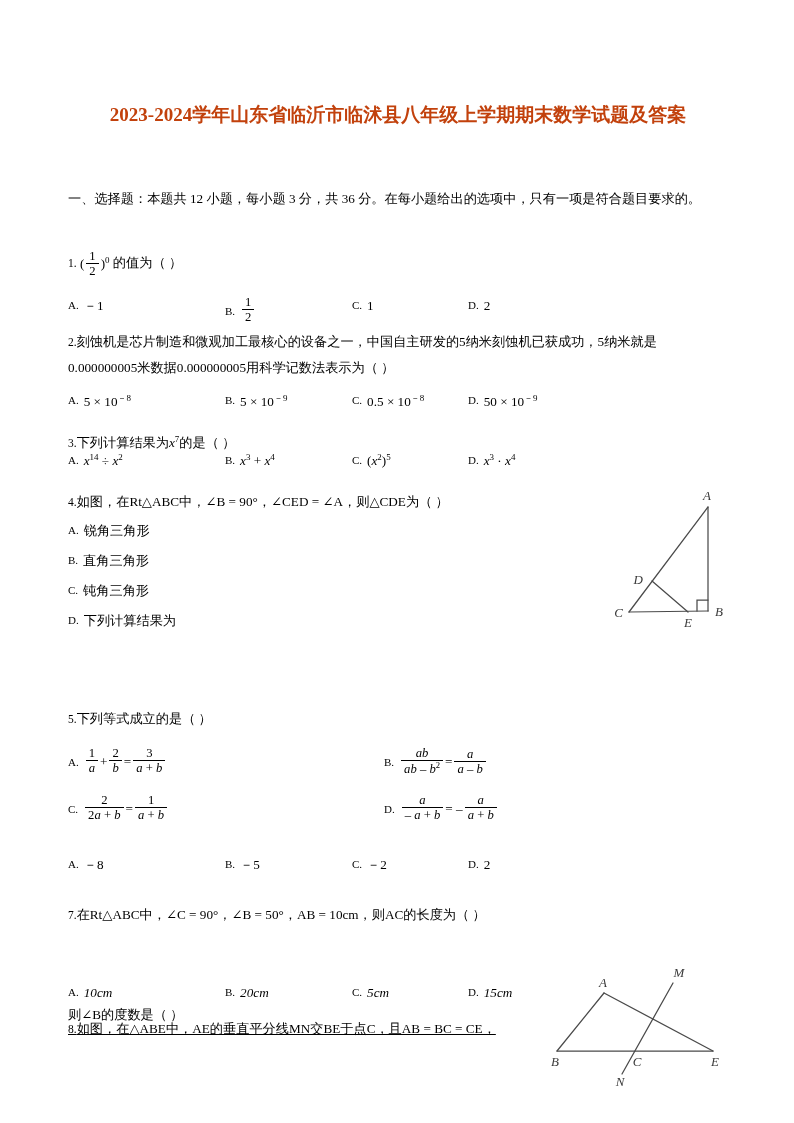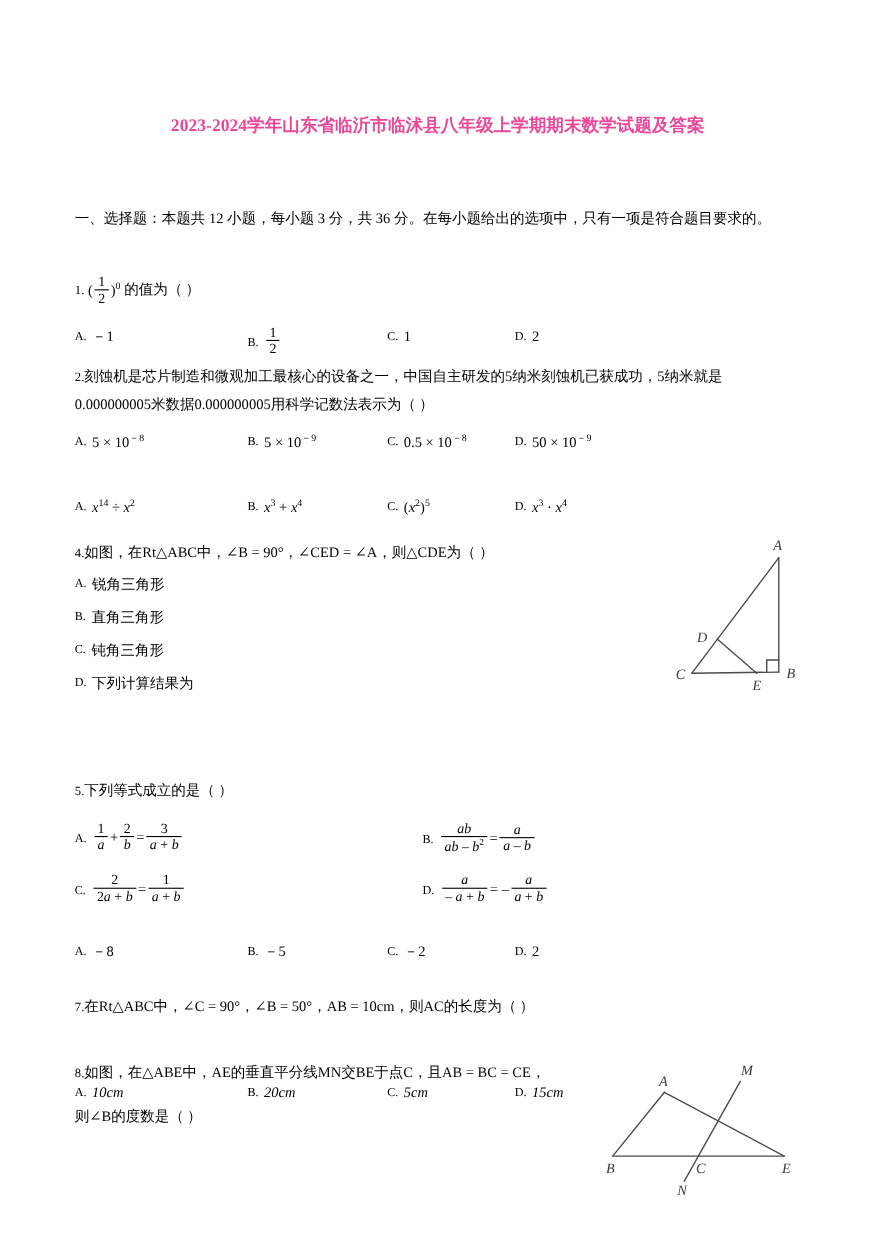--- a/index.html
+++ b/index.html
@@ -23,25 +23,25 @@
   }
 
   
   .doc-title {
     position: absolute;
     left: 70px;
     top: 95px;
     width: 656px;
     text-align: center;
     font-family: "Liberation Serif", "DejaVu Serif", serif;
-    font-size: 16px;
+    font-size: 19px;
     font-weight: 700;
     line-height: 40px;
     letter-spacing: 0px;
-    color: #ec4899;
+    color: #c2410c;
   }
 
   
   .section-intro {
     position: absolute;
     left: 68px;
     top: 186px;
     width: 660px;
     font-size: 13.2px;
     line-height: 26px;
@@ -176,20 +176,23 @@
   <div class="q q-stem" style="top:356px;">
     <span>0.000000005米数据0.000000005用科学记数法表示为（    ）</span>
   </div>
   <div class="opt-row" style="top:392px;">
     <span class="opt col-a"><span class="opt-lbl">A.</span><span class="opt-body"><span class="mn">5</span> <span class="mn">×</span> <span class="mn">10</span><sup class="expn">－8</sup></span></span>
     <span class="opt col-b"><span class="opt-lbl">B.</span><span class="opt-body"><span class="mn">5</span> <span class="mn">×</span> <span class="mn">10</span><sup class="expn">－9</sup></span></span>
     <span class="opt col-c"><span class="opt-lbl">C.</span><span class="opt-body"><span class="mn">0.5</span> <span class="mn">×</span> <span class="mn">10</span><sup class="expn">－8</sup></span></span>
     <span class="opt col-d"><span class="opt-lbl">D.</span><span class="opt-body"><span class="mn">50</span> <span class="mn">×</span> <span class="mn">10</span><sup class="expn">－9</sup></span></span>
   </div>
 
+  <div class="q q-stem" style="top:427px;">
+    <span class="q-num">3.</span><span>下列计算结果为</span><span class="mi">x</span><sup class="expn">7</sup><span>的是（    ）</span>
+  </div>
   <div class="opt-row" style="top:452px;">
     <span class="opt col-a"><span class="opt-lbl">A.</span><span class="opt-body"><span class="mi">x</span><sup class="expn">14</sup> ÷ <span class="mi">x</span><sup class="expn">2</sup></span></span>
     <span class="opt col-b"><span class="opt-lbl">B.</span><span class="opt-body"><span class="mi">x</span><sup class="expn">3</sup> + <span class="mi">x</span><sup class="expn">4</sup></span></span>
     <span class="opt col-c"><span class="opt-lbl">C.</span><span class="opt-body">(<span class="mi">x</span><sup class="expn">2</sup>)<sup class="expn">5</sup></span></span>
     <span class="opt col-d"><span class="opt-lbl">D.</span><span class="opt-body"><span class="mi">x</span><sup class="expn">3</sup> · <span class="mi">x</span><sup class="expn">4</sup></span></span>
   </div>
 
   <div class="q q-stem" style="top:490px;">
     <span class="q-num">4.</span><span>如图，在Rt△ABC中，∠B = 90°，∠CED = ∠A，则△CDE为（    ）</span>
   </div>
@@ -237,21 +240,21 @@
   <div class="q q-stem" style="top:903px;">
     <span class="q-num">7.</span><span>在Rt△ABC中，∠C = 90°，∠B = 50°，AB = 10cm，则AC的长度为（    ）</span>
   </div>
   <div class="opt-row" style="top:984px;">
     <span class="opt col-a"><span class="opt-lbl">A.</span><span class="opt-body mi">10cm</span></span>
     <span class="opt col-b"><span class="opt-lbl">B.</span><span class="opt-body mi">20cm</span></span>
     <span class="opt col-c"><span class="opt-lbl">C.</span><span class="opt-body mi">5cm</span></span>
     <span class="opt col-d"><span class="opt-lbl">D.</span><span class="opt-body mi">15cm</span></span>
   </div>
 
-  <div class="q q-stem" style="top:963px; width:470px;">
+  <div class="q q-stem" style="top:1017px; width:470px;text-decoration:underline;">
     <span class="q-num">8.</span><span>如图，在△ABE中，AE的垂直平分线MN交BE于点C，且AB = BC = CE，</span>
   </div>
   <div class="q q-stem" style="top:990px; width:470px;margin-top:13px;">
     <span>则∠B的度数是（    ）</span>
   </div>
 
   <div class="figure" style="left:545px; top:962px;">
     <svg width="190" height="125" viewBox="0 0 190 125">
 
       <line class="fig-line" x1="59" y1="31" x2="12" y2="89"></line>

